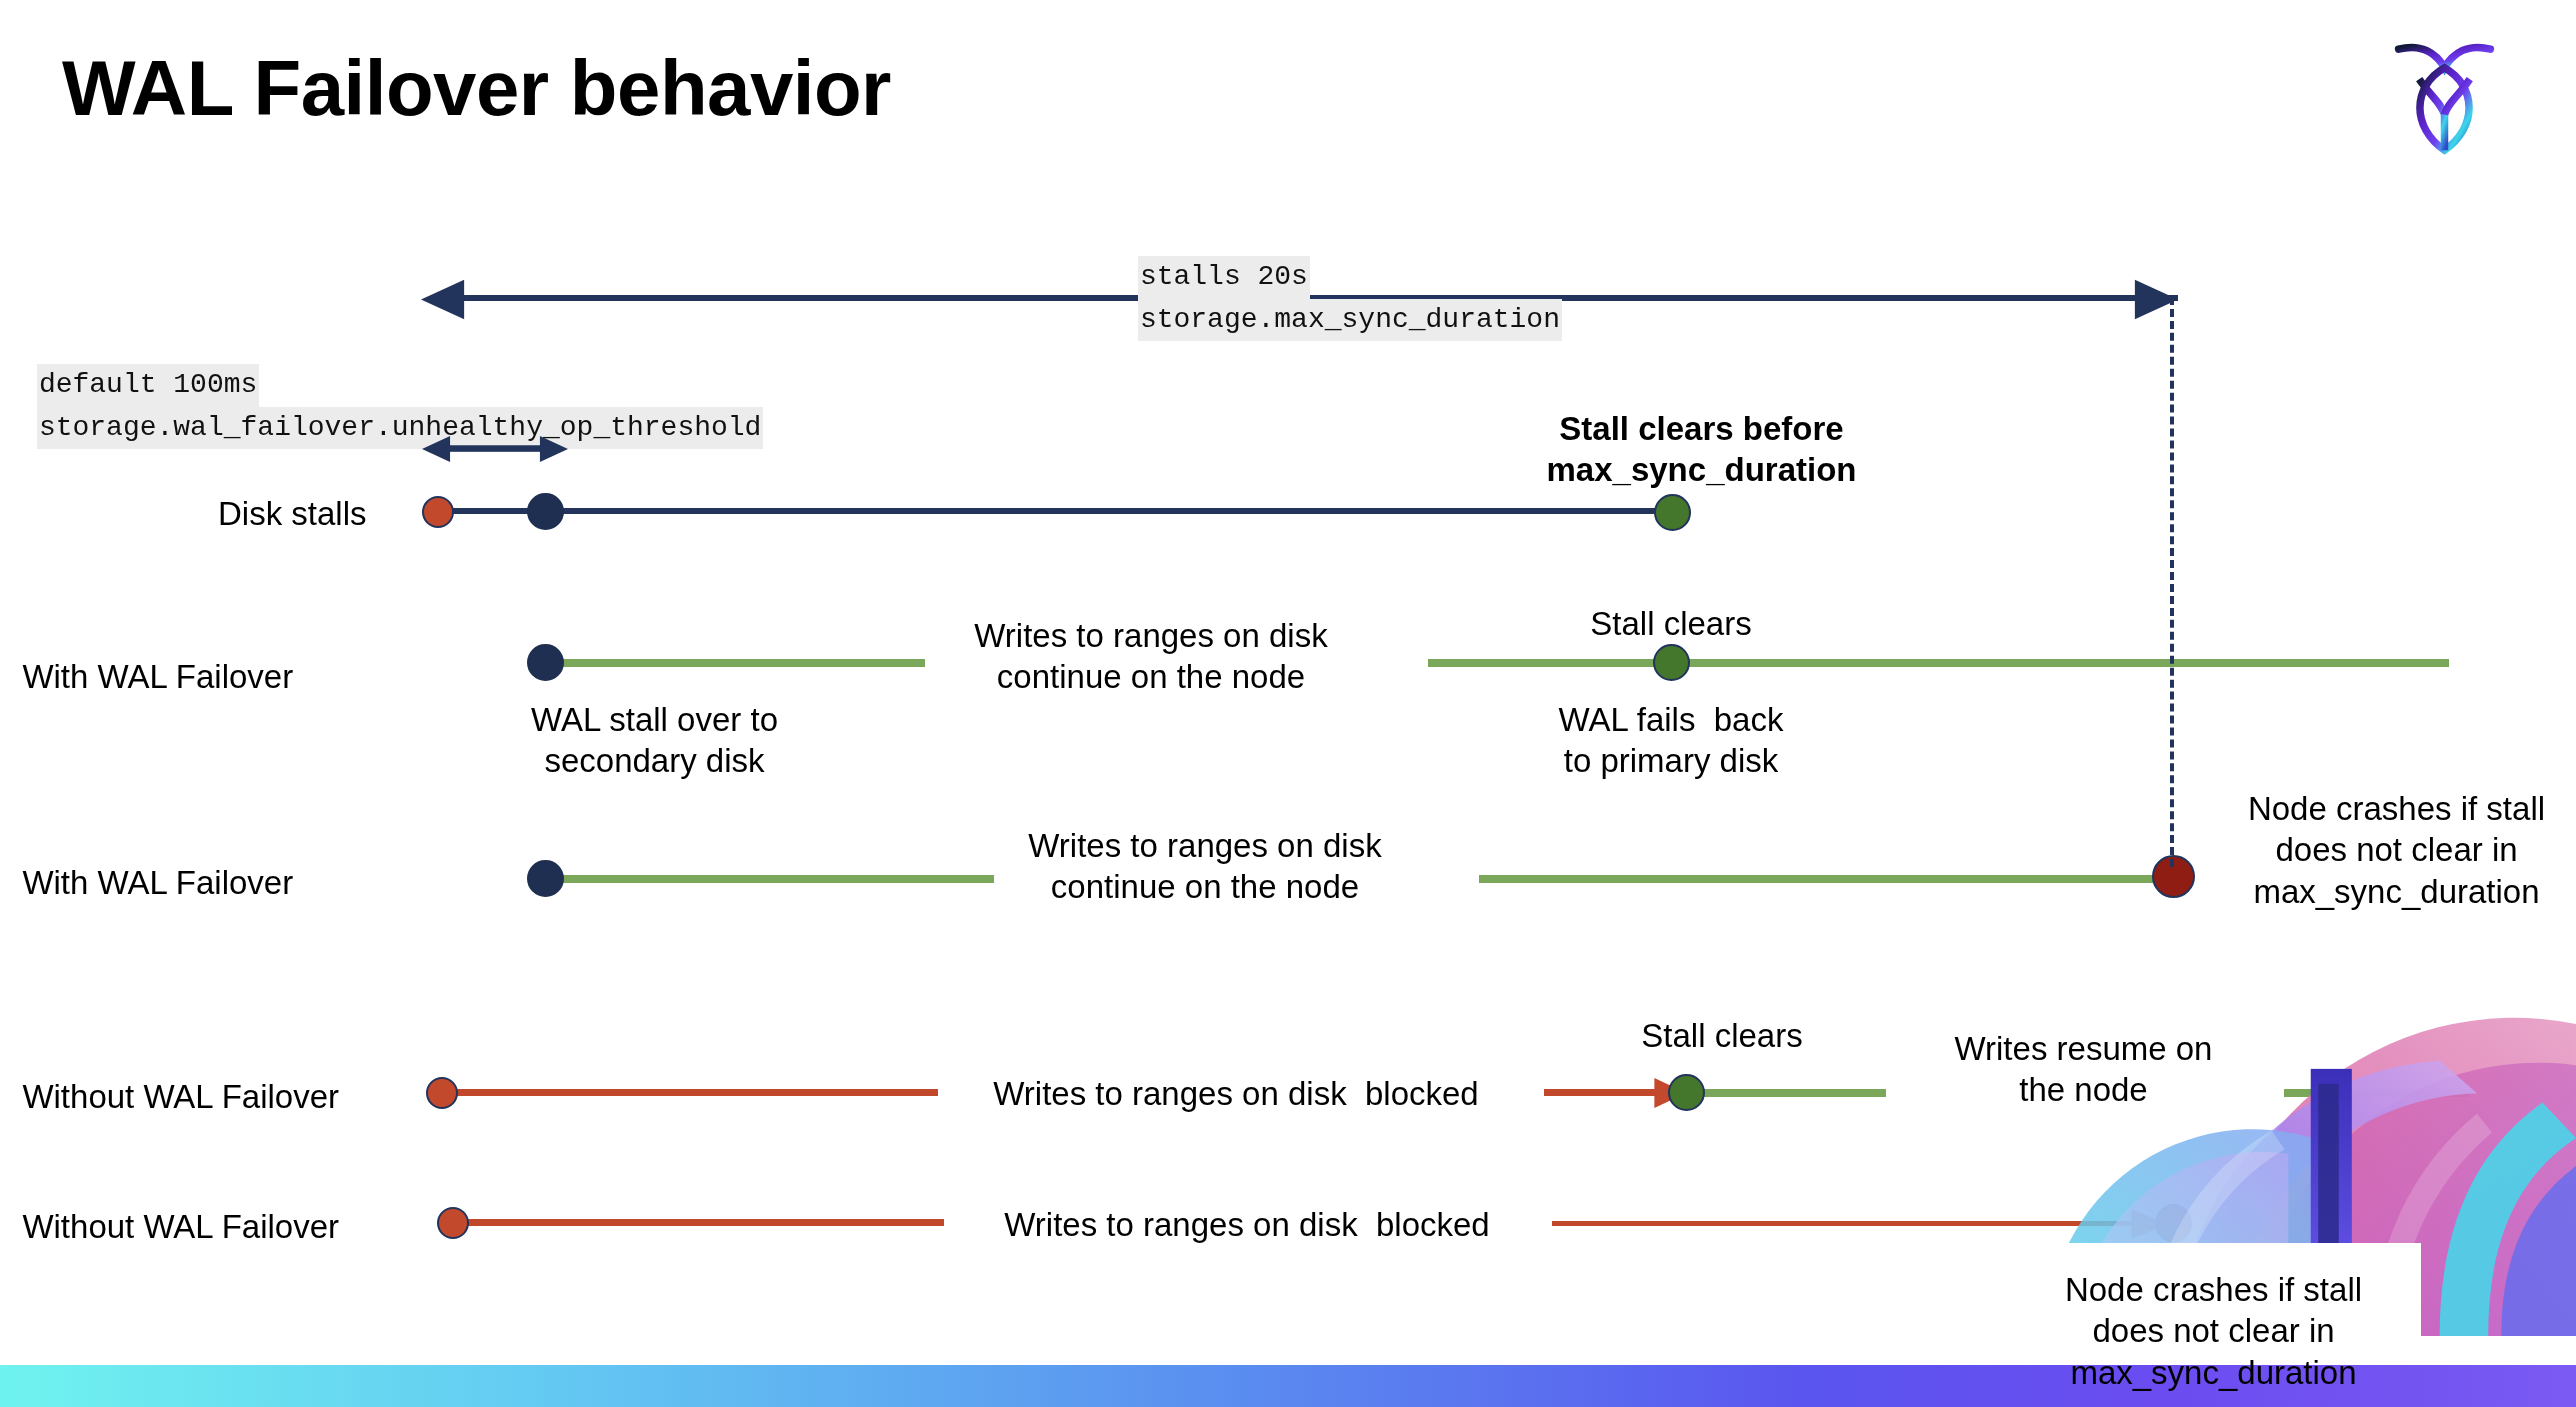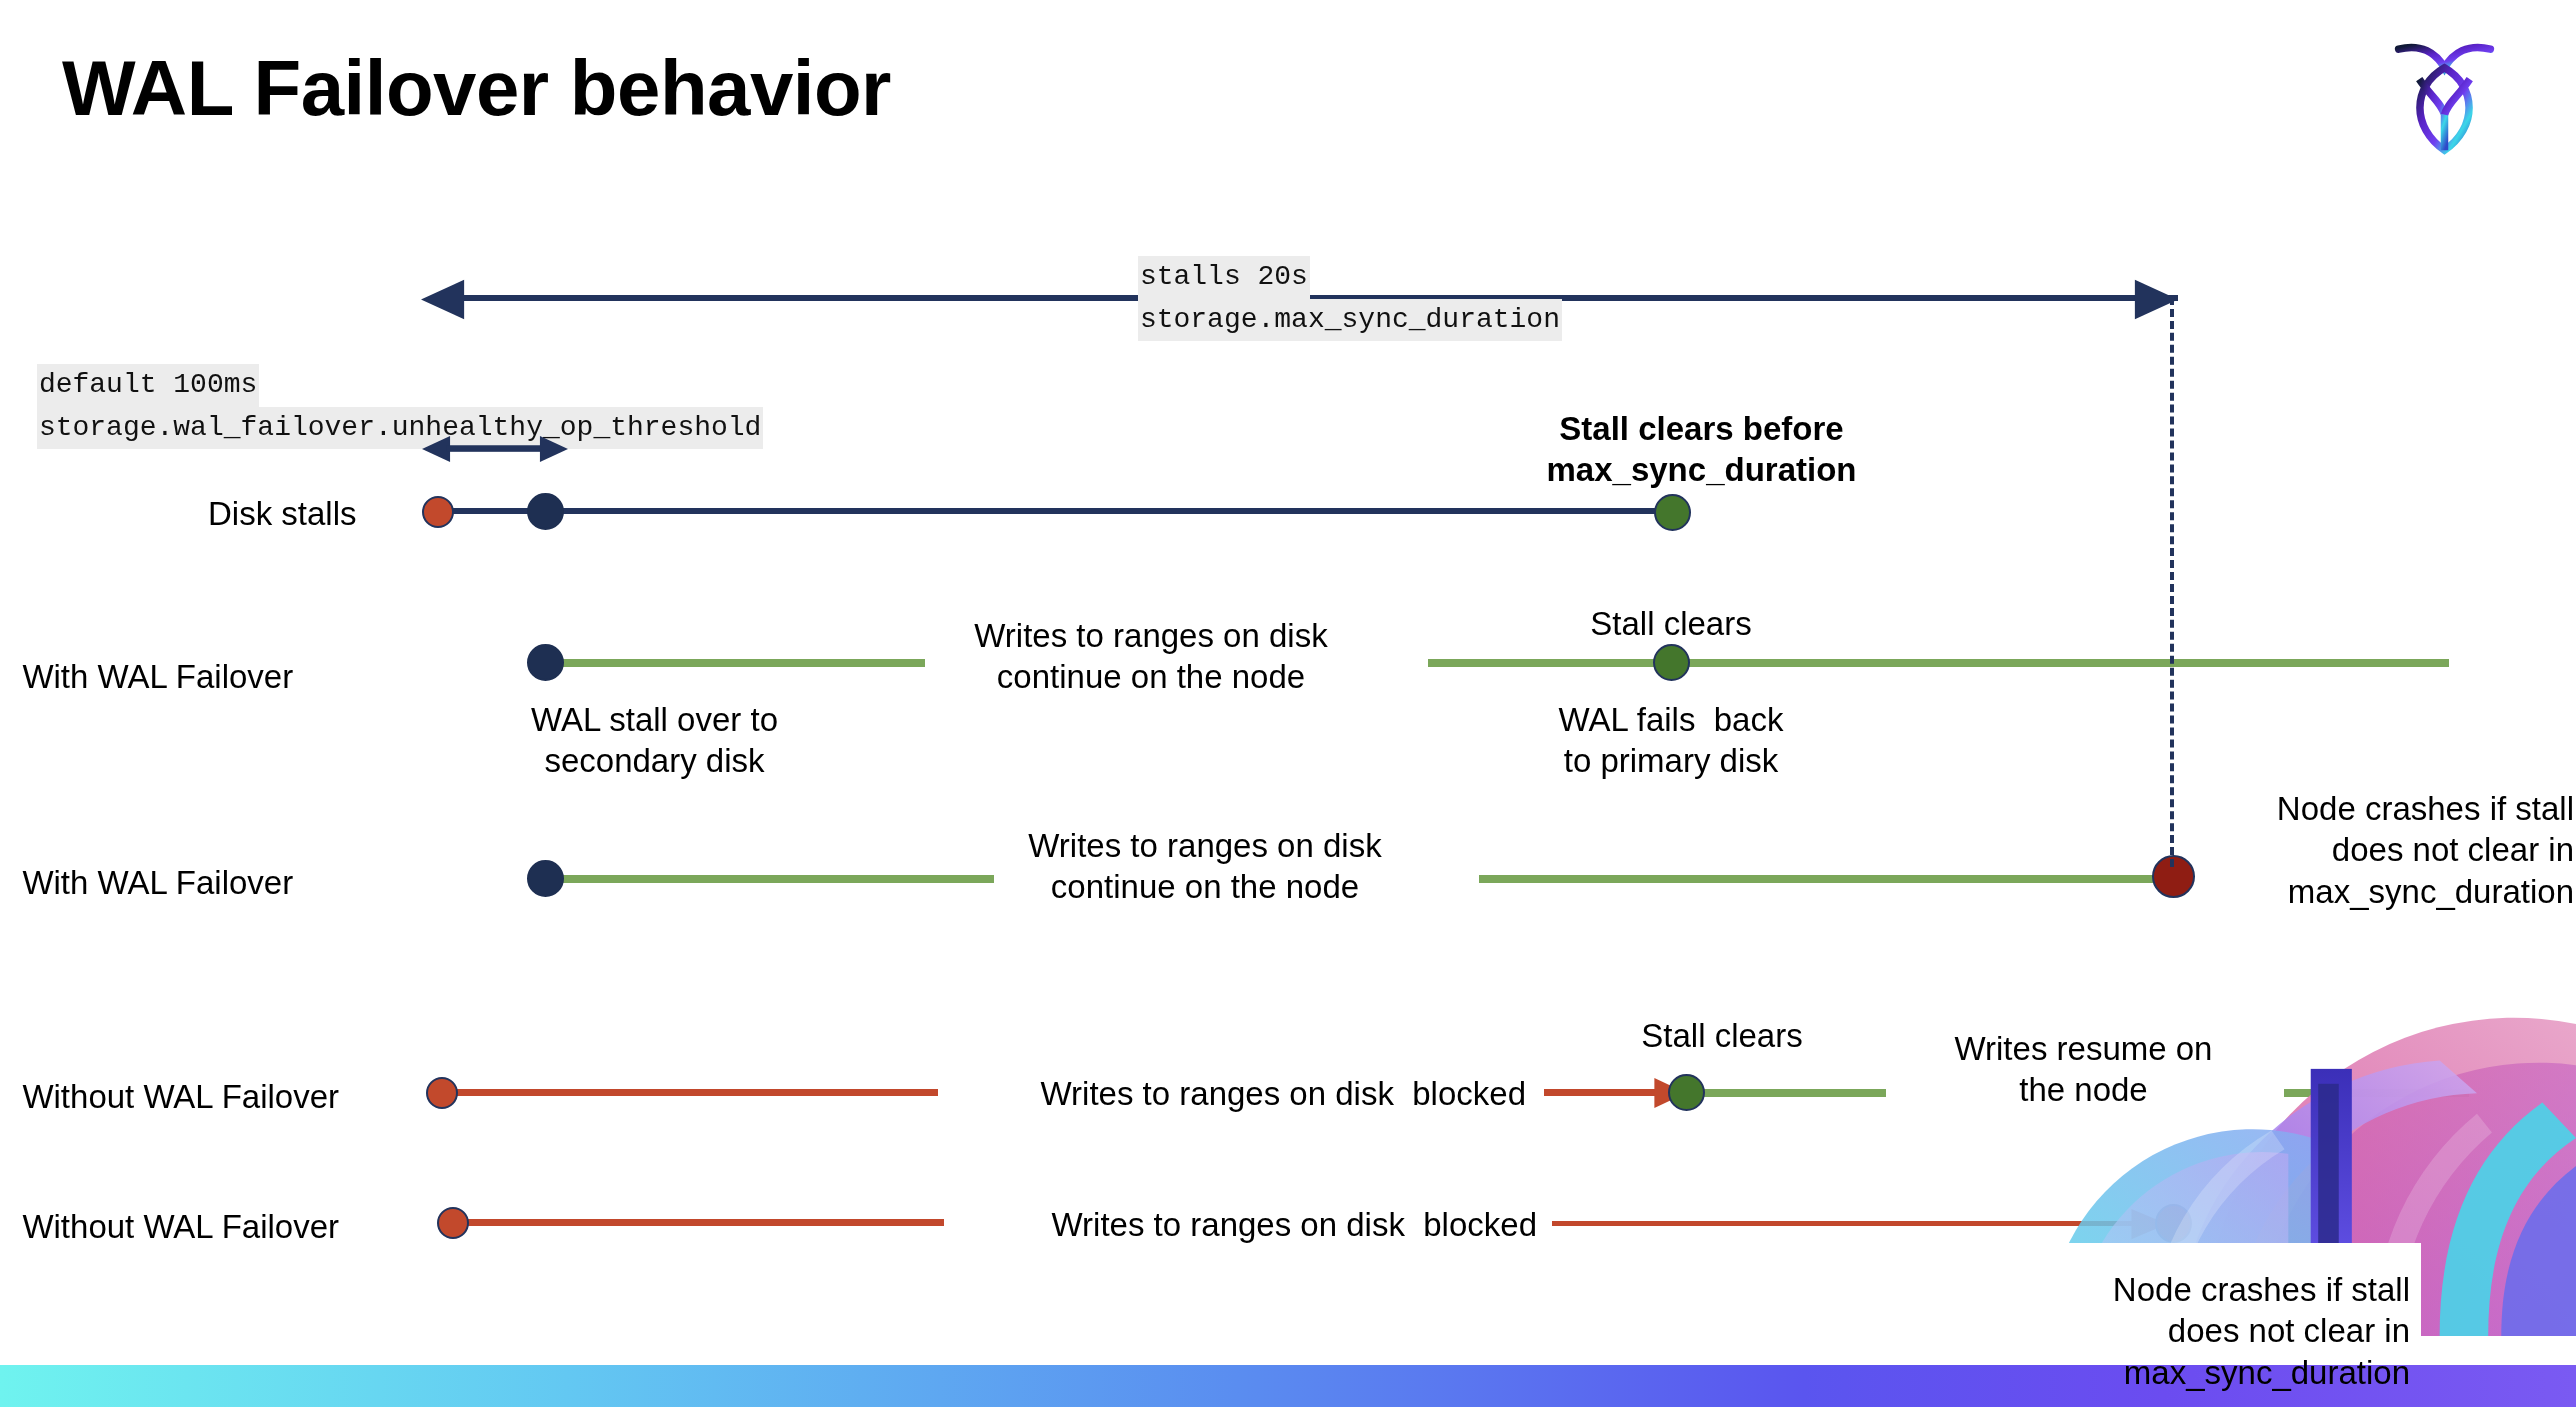--- a/index.html
+++ b/index.html
@@ -55,21 +55,21 @@
 
   
   .lbl {
     position: absolute;
     font-size: 33px;
     line-height: 1.25;
     color: #000000;
     white-space: pre;
   }
   .lbl.center { text-align: center; }
-  .lbl.left   { text-align: right; }
+  .lbl.left   { text-align: center; }
 
   .row-label {
     position: absolute;
     font-size: 33px;
     line-height: 1.2;
     color: #000000;
     white-space: nowrap;
   }
 
   .line-navy  { position:absolute; background:#22335c; }
@@ -164,21 +164,21 @@
   <div><span>default 100ms</span></div>
   <div><span>storage.wal_failover.unhealthy_op_threshold</span></div>
 </div>
 
 <svg style="position:absolute;left:422px;top:432px;" width="146" height="34" viewBox="0 0 156 36">
   <polygon points="0,18 30,4 30,32" fill="#22335c"></polygon>
   <rect x="26" y="14" width="104" height="7" fill="#22335c"></rect>
   <polygon points="156,18 126,4 126,32" fill="#22335c"></polygon>
 </svg>
 
-<div class="row-label" style="left:208px;top:494px;">Disk stalls</div>
+<div class="row-label" style="left:218px;top:494px;">Disk stalls</div>
 
 <div class="line-navy" style="left:437px;top:508px;width:1234px;height:5.6px;"></div>
 
 <div class="dot red" style="left:422px;top:496px;width:32px;height:32px;"></div>
 <div class="dot navy" style="left:527px;top:493px;width:37px;height:37px;"></div>
 <div class="dot green" style="left:1654px;top:494px;width:37px;height:37px;"></div>
 
 <div class="lbl center" style="left:1524px;top:408px;width:355px;font-weight:bold;">Stall clears before
 max_sync_duration</div>
 

